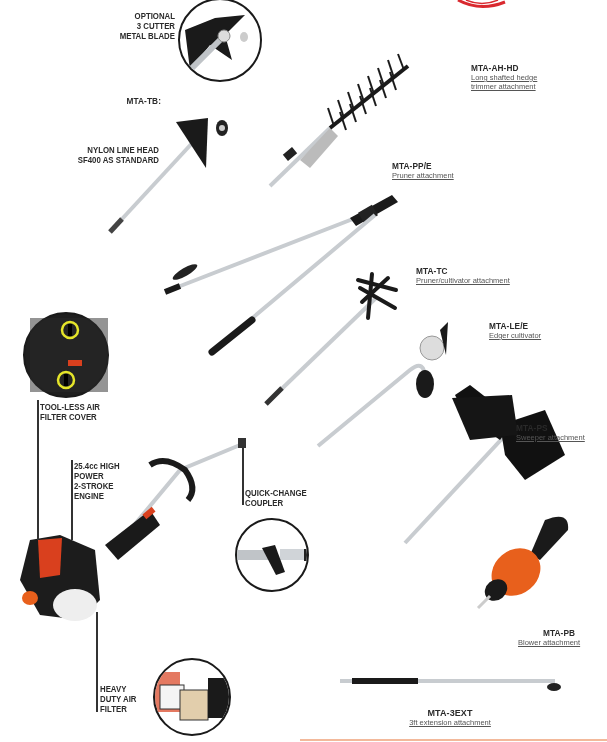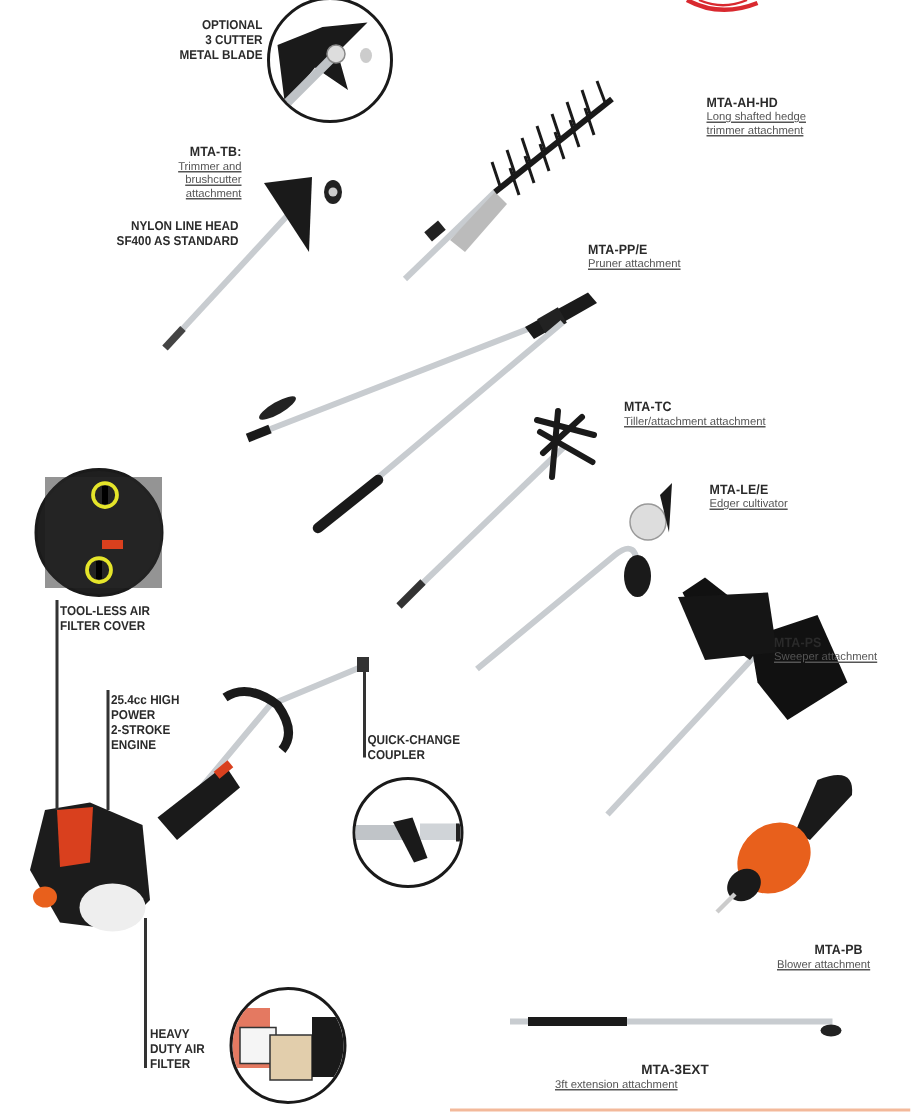--- a/index.html
+++ b/index.html
@@ -186,52 +186,49 @@
 2-STROKE
 ENGINE</div>
 <div class="abs feat" style="left:245px; top:488px;">QUICK-CHANGE
 COUPLER</div>
 <div class="abs feat" style="left:100px; top:684px;">HEAVY
 DUTY AIR
 FILTER</div>
 
 <div class="abs" style="right:446px; top:96px; width:100px; text-align:right;">
   <div class="code right" style="transform-origin:right top;">MTA-TB:</div>
-  <div class="desc" style="white-space:pre;">Trimmer and
-brushcutter
-attachment</div>
 </div>
 
 <div class="abs" style="left:423px; top:63px;margin-left:48px;">
   <div class="code">MTA-AH-HD</div>
   <div class="desc" style="white-space:pre;">Long shafted hedge
 trimmer attachment</div>
 </div>
 
 <div class="abs" style="left:392px; top:161px;">
   <div class="code">MTA-PP/E</div>
   <div class="desc">Pruner attachment</div>
 </div>
 
 <div class="abs" style="left:416px; top:266px;">
   <div class="code">MTA-TC</div>
-  <div class="desc">Tiller/attachment attachment</div>
-</div>
-
-<div class="abs" style="left:473px; top:321px;">
+  <div class="desc">Pruner/cultivator attachment</div>
+</div>
+
+<div class="abs" style="left:489px; top:321px;">
   <div class="code">MTA-LE/E</div>
   <div class="desc">Edger cultivator</div>
 </div>
 
 <div class="abs" style="left:516px; top:376px;margin-top:47px;">
   <div class="code">MTA-PS</div>
   <div class="desc">Sweeper attachment</div>
 </div>
 
 <div class="abs" style="left:518px; top:628px;text-align:right;">
   <div class="code">MTA-PB</div>
   <div class="desc">Blower attachment</div>
 </div>
 
 <div class="abs center" style="left:370px; top:708px; width:160px;">
   <div class="code" style="transform:none; text-align:center;">MTA-3EXT</div>
-  <div class="desc" style="text-align:left;">3ft extension attachment</div>
+  <div class="desc" style="text-align:center;">3ft extension attachment</div>
 </div>
 
 </body></html>

